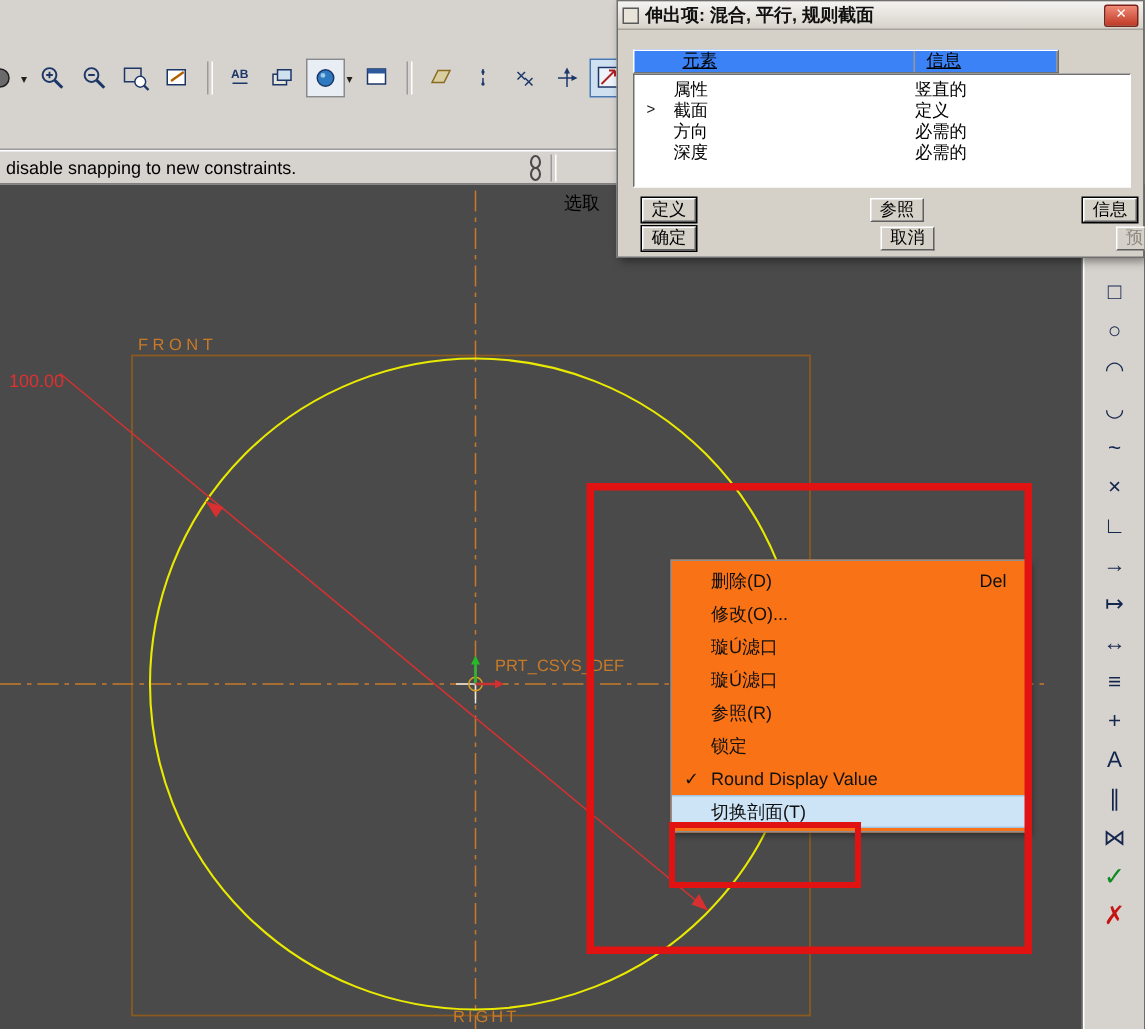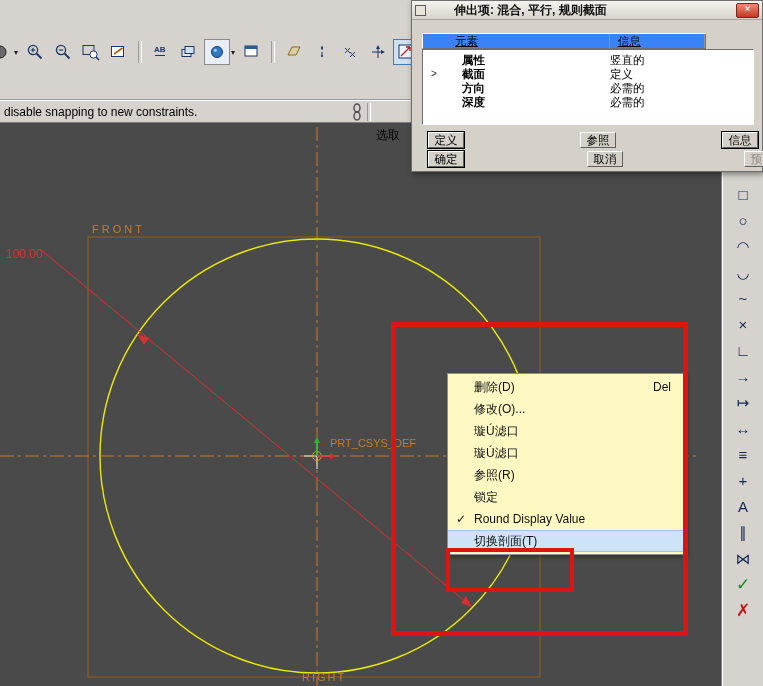--- a/index.html
+++ b/index.html
@@ -42,48 +42,48 @@
   .rtool.green{color:#0f8a1f;font-weight:bold;font-size:17px;}
   .rtool.red{color:#c41414;font-weight:bold;font-size:17px;}
 
   
   #dialog{left:411px;top:0;width:352px;height:172px;z-index:5;background:#d5d1c9;
     border:1px solid #6f6f6f;box-shadow:2px 2px 6px rgba(0,0,0,.45);box-sizing:border-box;}
   .titlebar{height:18px;background:linear-gradient(#f5f3f0,#d7d3cb);display:flex;
     align-items:center;border-bottom:1px solid #a8a49c;}
   .title-icon{width:11px;height:11px;margin:0 4px 0 3px;background:#e8e4da;
     border:1px solid #5a5a5a;box-sizing:border-box;}
-  .title-text{font-size:12px;font-weight:bold;color:#101010;flex:1;white-space:nowrap;overflow:hidden;margin-left:24px;}
+  .title-text{font-size:12px;font-weight:bold;color:#101010;flex:1;white-space:nowrap;overflow:hidden;}
   .close-btn{width:21px;height:13px;margin-right:3px;background:linear-gradient(#ef8a76,#bf3a26);
     border:1px solid #7a241a;border-radius:2px;color:#fff;font-size:9px;line-height:11px;
     text-align:center;font-weight:bold;flex:none;}
 
   .dlg-thead{position:absolute;left:10px;top:32px;width:284px;height:16px;display:flex;
     background:#3b82f6;border:1px solid;border-color:#ffffff #6f6f6f #6f6f6f #ffffff;
     box-sizing:border-box;font-size:11.5px;line-height:14px;text-decoration:underline;}
   .th1{width:188px;padding-left:32px;box-sizing:border-box;border-right:1px solid #9a968e;}
   .th2{width:96px;padding-left:8px;box-sizing:border-box;border-right:1px solid #9a968e;}
   .dlg-tbody{position:absolute;left:10px;top:48px;width:332px;height:76px;background:#fff;
     border:1px solid;border-color:#6f6f6f #ffffff #ffffff #6f6f6f;box-sizing:border-box;
     font-size:11.5px;padding-top:3px;}
   .trow{display:flex;height:14px;line-height:14px;}
-  .tc1{width:187px;padding-left:39px;box-sizing:border-box;font-weight:bold;}
+  .tc1{width:187px;padding-left:26px;box-sizing:border-box;}
   .tc2{flex:1;}
   .row-marker{position:absolute;left:8px;top:18px;font-size:10px;color:#202020;}
 
   .dbtn{position:absolute;width:36px;height:16px;background:#d5d1c9;
     border:1px solid;border-color:#ffffff #5f5f5f #5f5f5f #ffffff;
     font-size:11.5px;text-align:center;line-height:14px;box-sizing:border-box;color:#000;}
   .dbtn.emph{box-shadow:0 0 0 1px #000;}
   .dbtn.disabled{color:#8f8b84;}
   #btn-define{left:16px;top:131px;} #btn-refs{left:168px;top:131px;} #btn-info{left:310px;top:131px;}
   #btn-ok{left:16px;top:150px;}    #btn-cancel{left:175px;top:150px;} #btn-preview{left:318px;top:150px;margin-left:14px;}
 
   
-  #context-menu{left:447px;top:373px;width:239px;background:#fef9c3;
+  #context-menu{left:447px;top:373px;width:239px;background:#f97316;
     border:1px solid #8f8f8f;box-shadow:2px 2px 4px rgba(0,0,0,.35);
     z-index:4;padding:2px 0;box-sizing:border-box;}
   .mitem{position:relative;height:22px;line-height:22px;font-size:12px;color:#101010;
     padding-left:26px;padding-right:8px;white-space:nowrap;}
   .mitem .shortcut{position:absolute;right:14px;}
   .mitem .mcheck{position:absolute;left:8px;}
   .mitem.hl{background:#cde4f6;border-top:1px solid #a6c6e2;border-bottom:1px solid #a6c6e2;
     height:20px;line-height:20px;}
 
   

